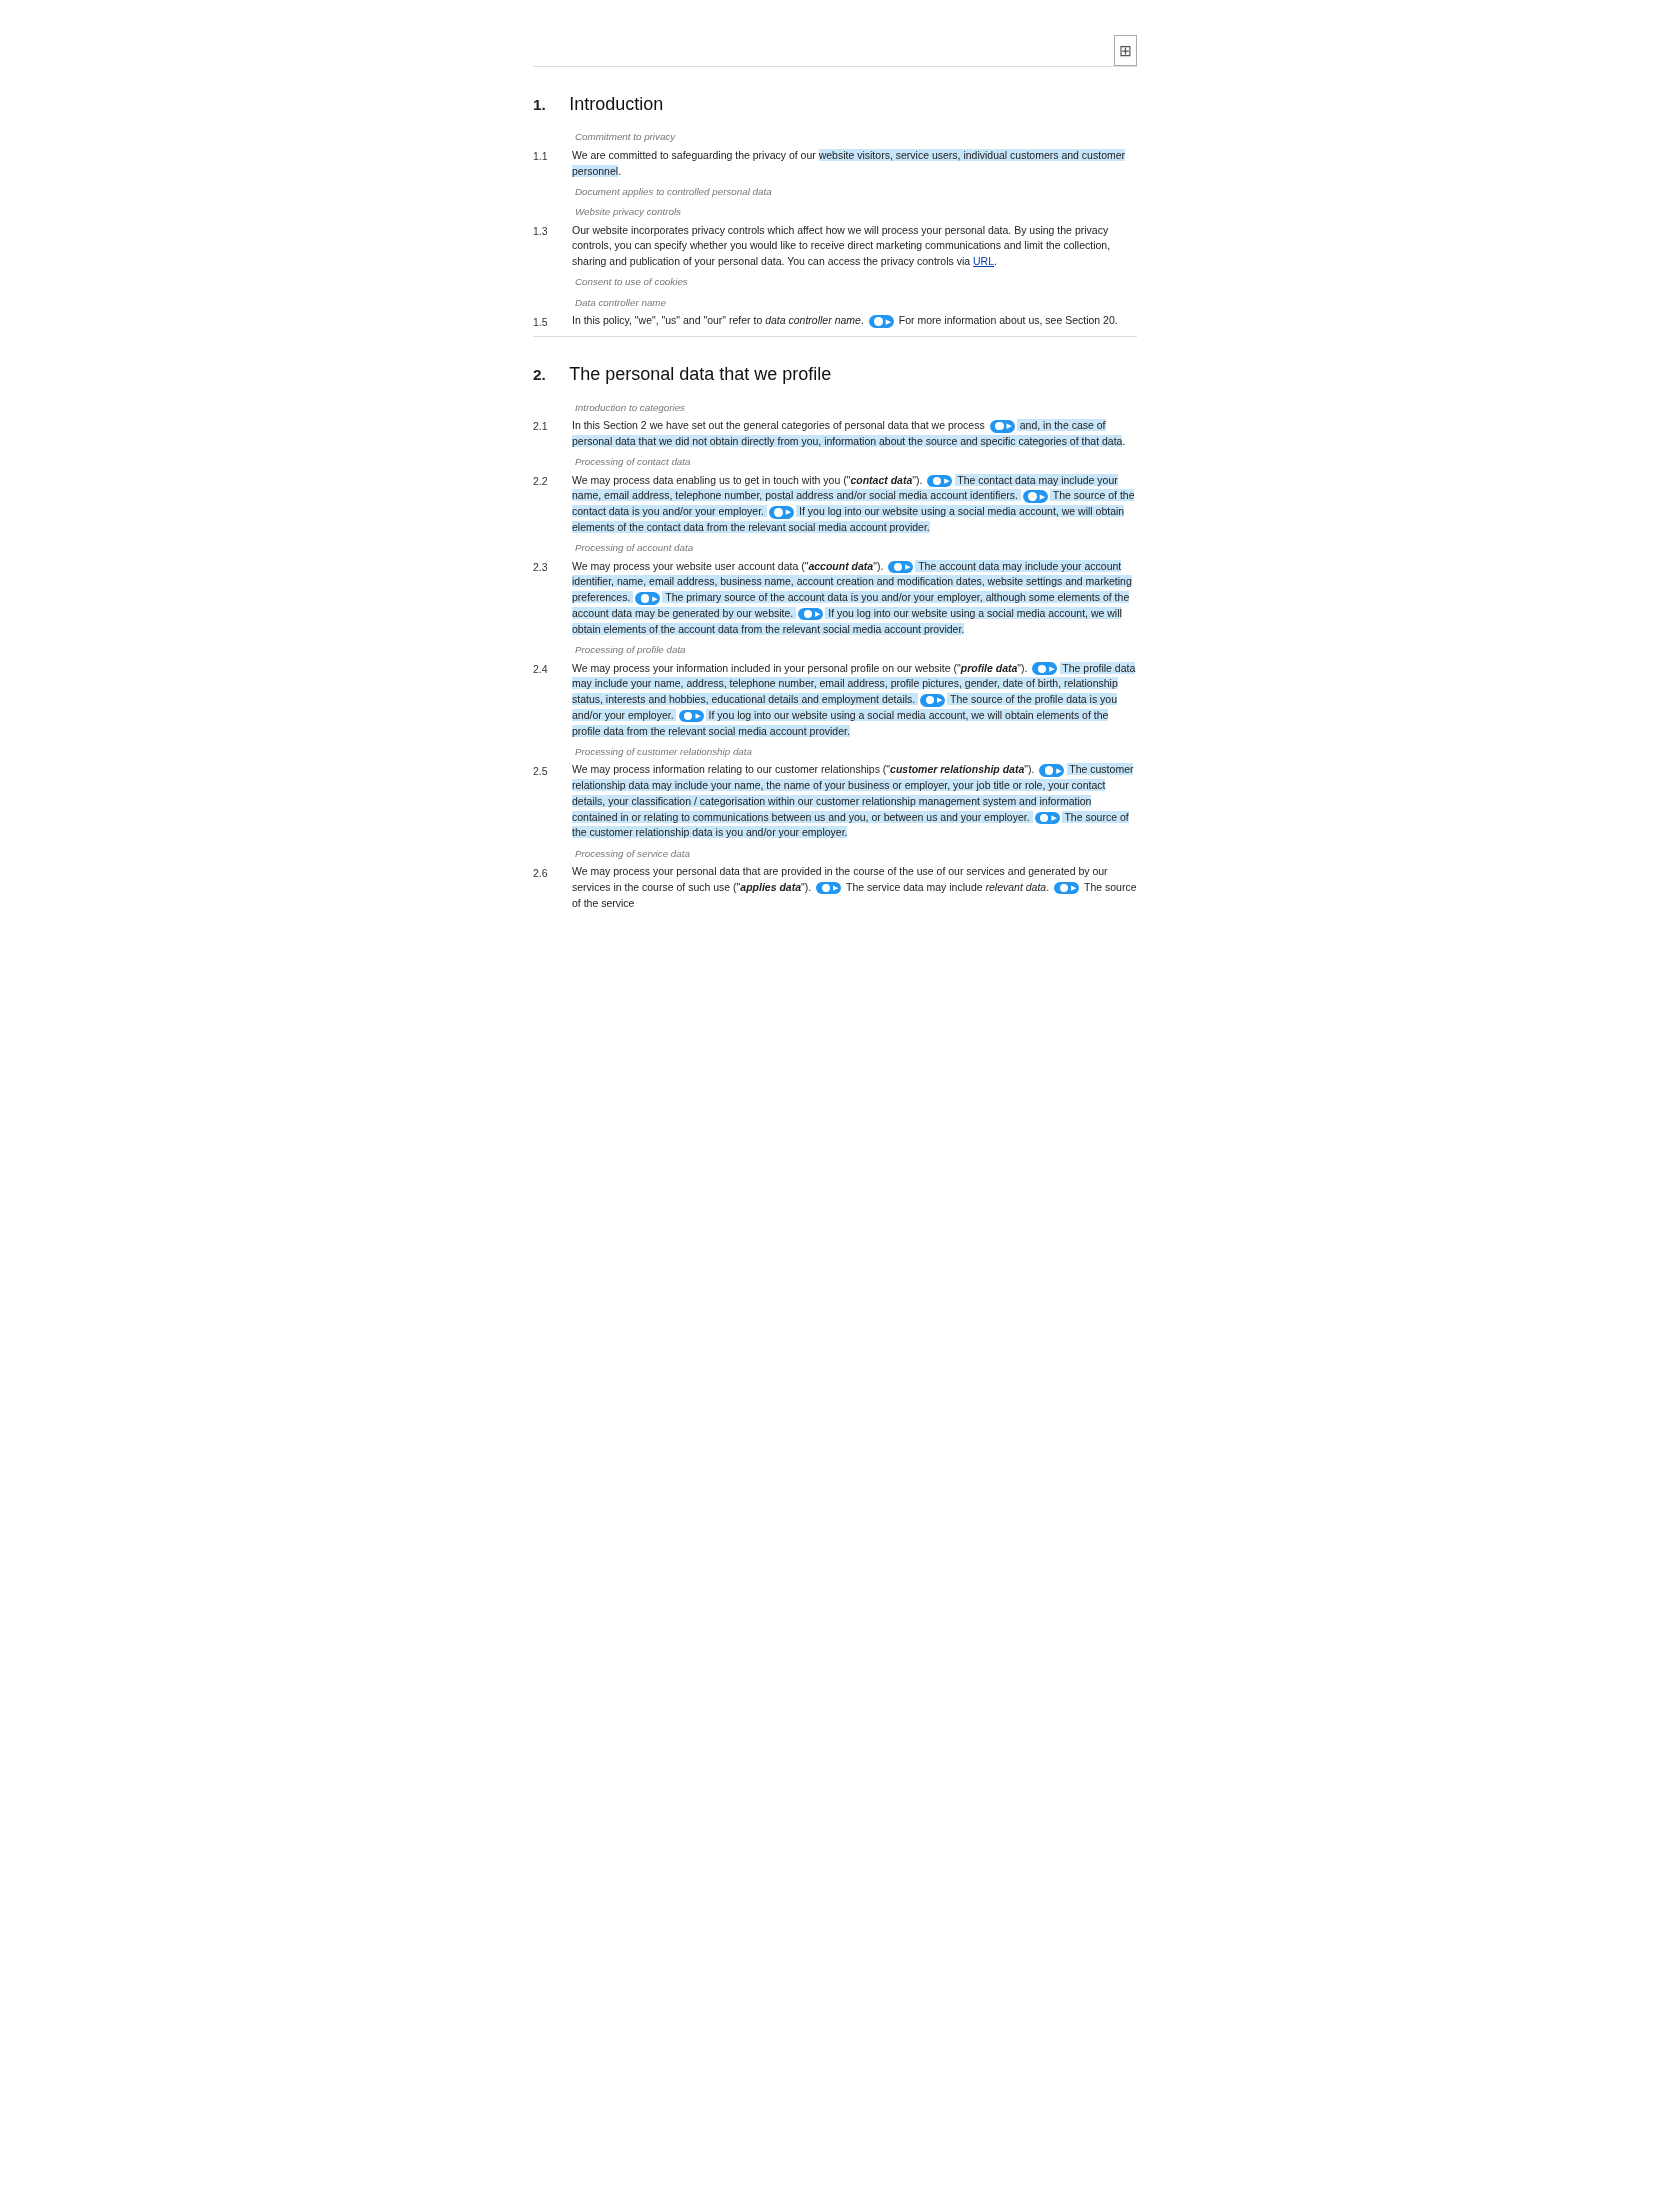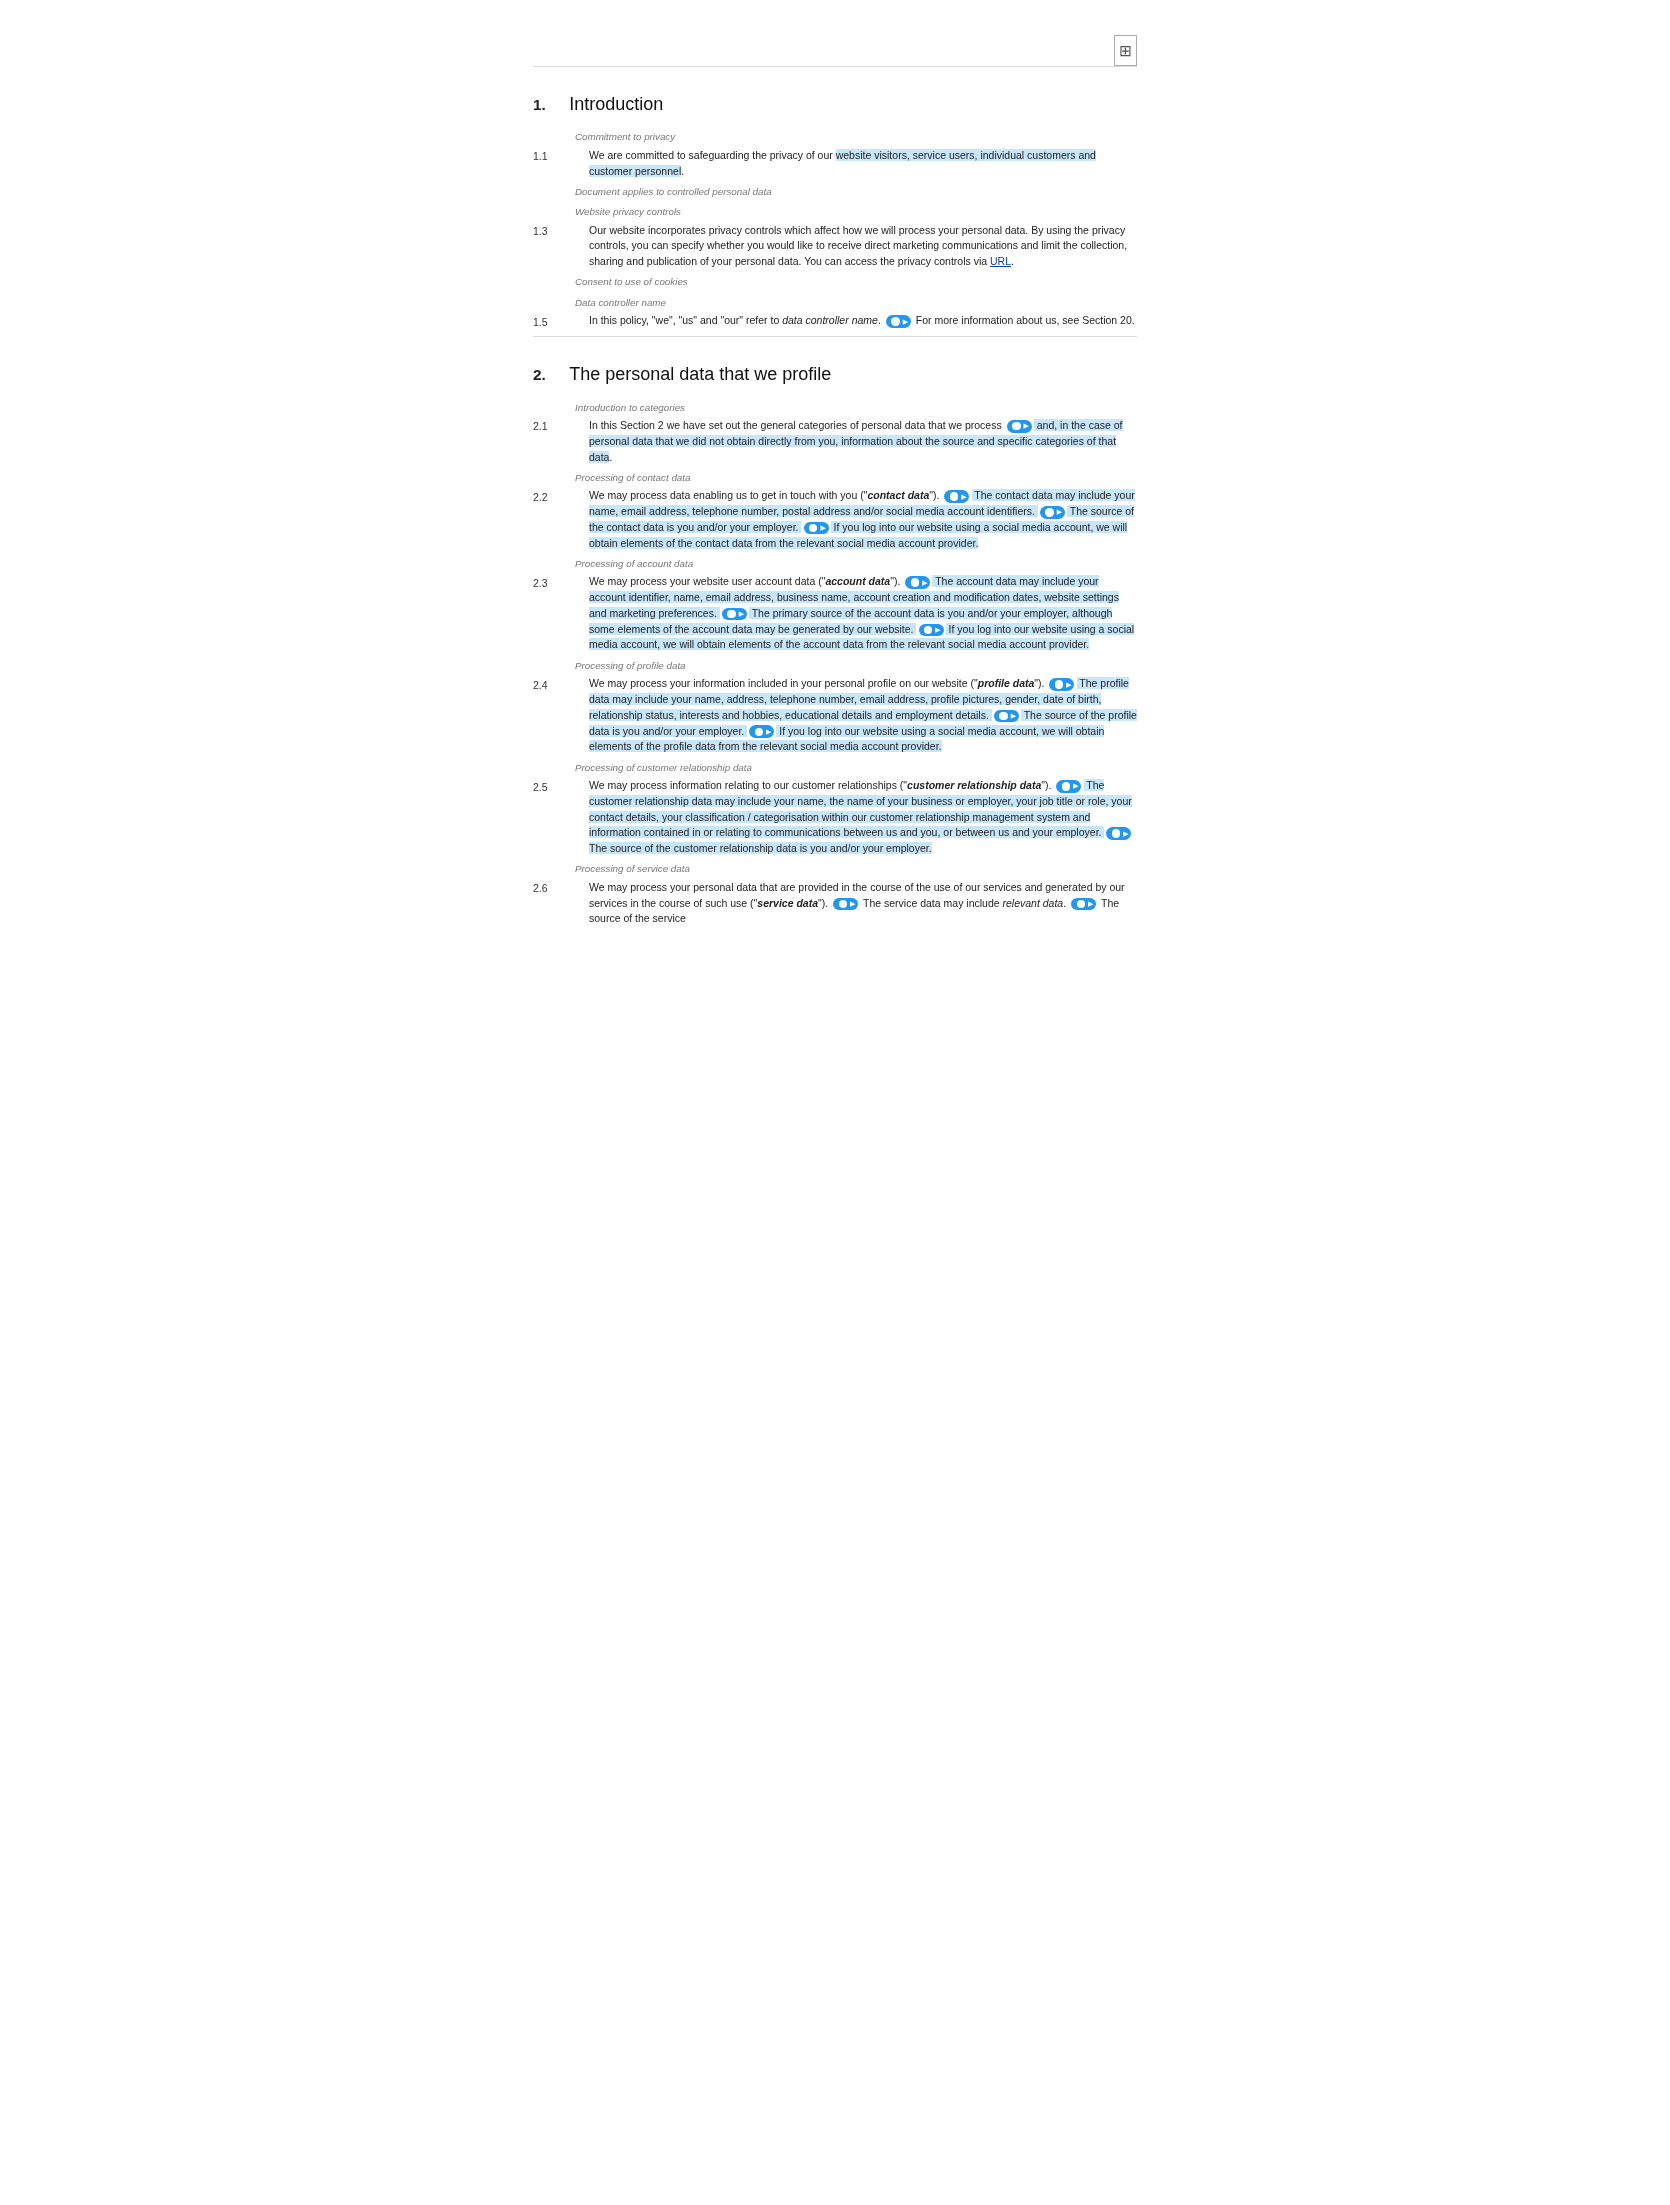--- a/index.html
+++ b/index.html
@@ -48,21 +48,21 @@
       padding-top: 7px;
       margin-bottom: 2.8px;
     }
     .section-num {
       font-size: 15.4px;
       font-weight: bold;
       min-width: 25px;
     }
     .subsection {
       display: flex;
-      gap: 25px;
+      gap: 8px;
       margin-bottom: 5.6px;
     }
     .subsection-num {
       min-width: 31px;
       font-size: 10.5px;
       color: #333;
       padding-top: 1.4px;
     }
     .subsection-body {
       flex: 1;
@@ -171,16 +171,16 @@
       <div class="subsection-body">We may process your information included in your personal profile on our website ("<span class="bold-italic">profile data</span>"). <span class="toggle-arrow"></span><span class="highlight"> The profile data may include your name, address, telephone number, email address, profile pictures, gender, date of birth, relationship status, interests and hobbies, educational details and employment details. </span><span class="toggle-arrow"></span><span class="highlight"> The source of the profile data is you and/or your employer. </span><span class="toggle-arrow"></span><span class="highlight"> If you log into our website using a social media account, we will obtain elements of the profile data from the relevant social media account provider.</span></div>
     </div>
     <div class="italic-label">Processing of customer relationship data</div>
     <div class="subsection">
       <span class="subsection-num">2.5</span>
       <div class="subsection-body">We may process information relating to our customer relationships ("<span class="bold-italic">customer relationship data</span>"). <span class="toggle-arrow"></span><span class="highlight"> The customer relationship data may include your name, the name of your business or employer, your job title or role, your contact details, your classification / categorisation within our customer relationship management system and information contained in or relating to communications between us and you, or between us and your employer. </span><span class="toggle-arrow"></span><span class="highlight"> The source of the customer relationship data is you and/or your employer.</span></div>
     </div>
     <div class="italic-label">Processing of service data</div>
     <div class="subsection">
       <span class="subsection-num">2.6</span>
-      <div class="subsection-body">We may process your personal data that are provided in the course of the use of our services and generated by our services in the course of such use ("<span class="bold-italic">service data</span>"). <span class="toggle-arrow"></span> The service data may include <em>relevant data</em>. <span class="toggle-arrow"></span> The source of the service</div>
+      <div class="subsection-body">We may process your personal data that are provided in the course of the use of our services and generated by our services in the course of such use ("<span class="bold-italic">applies data</span>"). <span class="toggle-arrow"></span> The service data may include <em>relevant data</em>. <span class="toggle-arrow"></span> The source of the service</div>
     </div>
   </div>
 
 
 </body></html>

